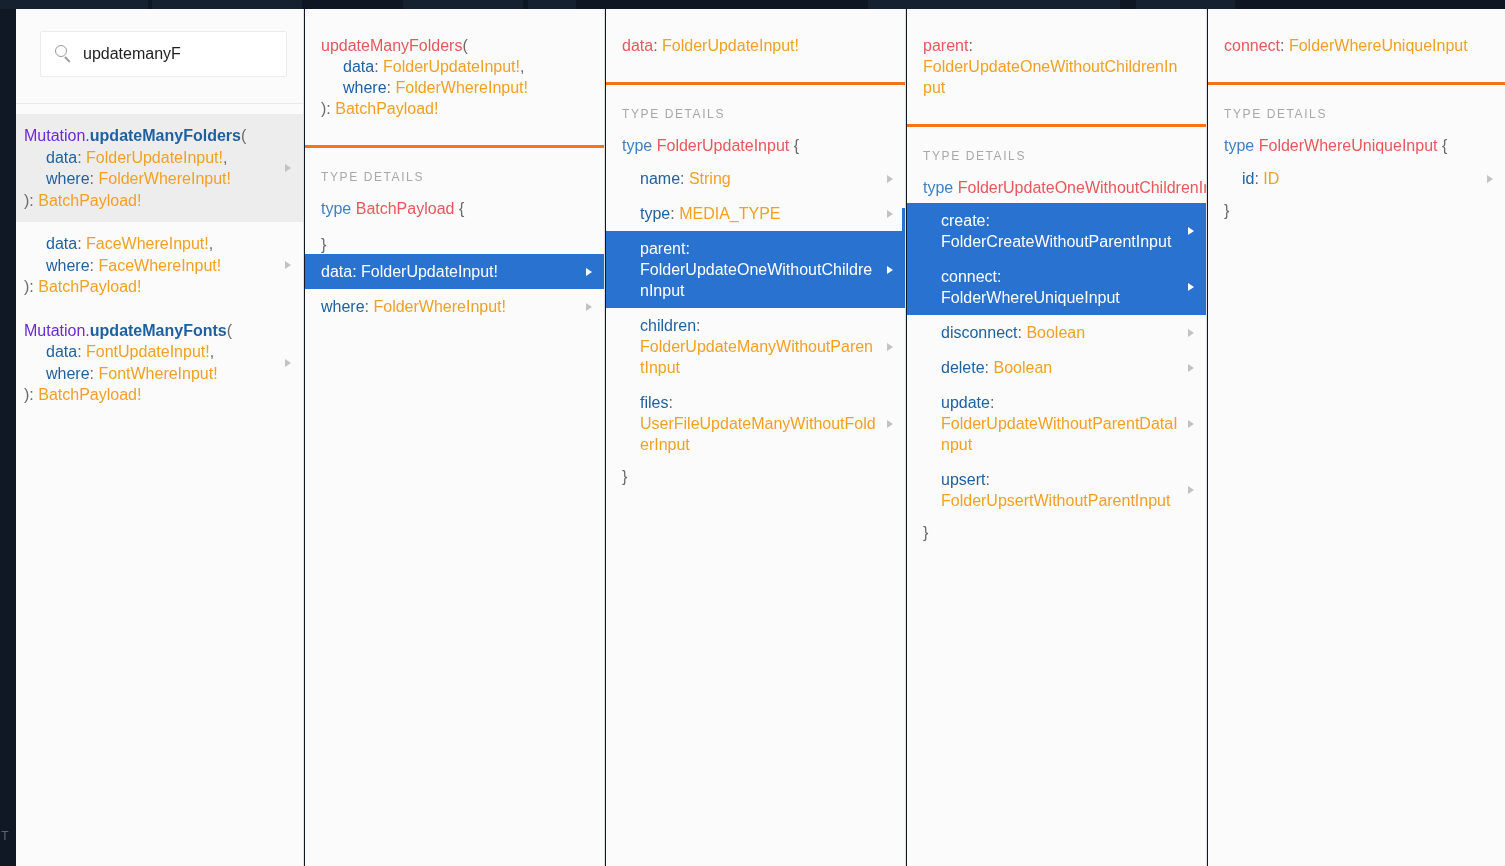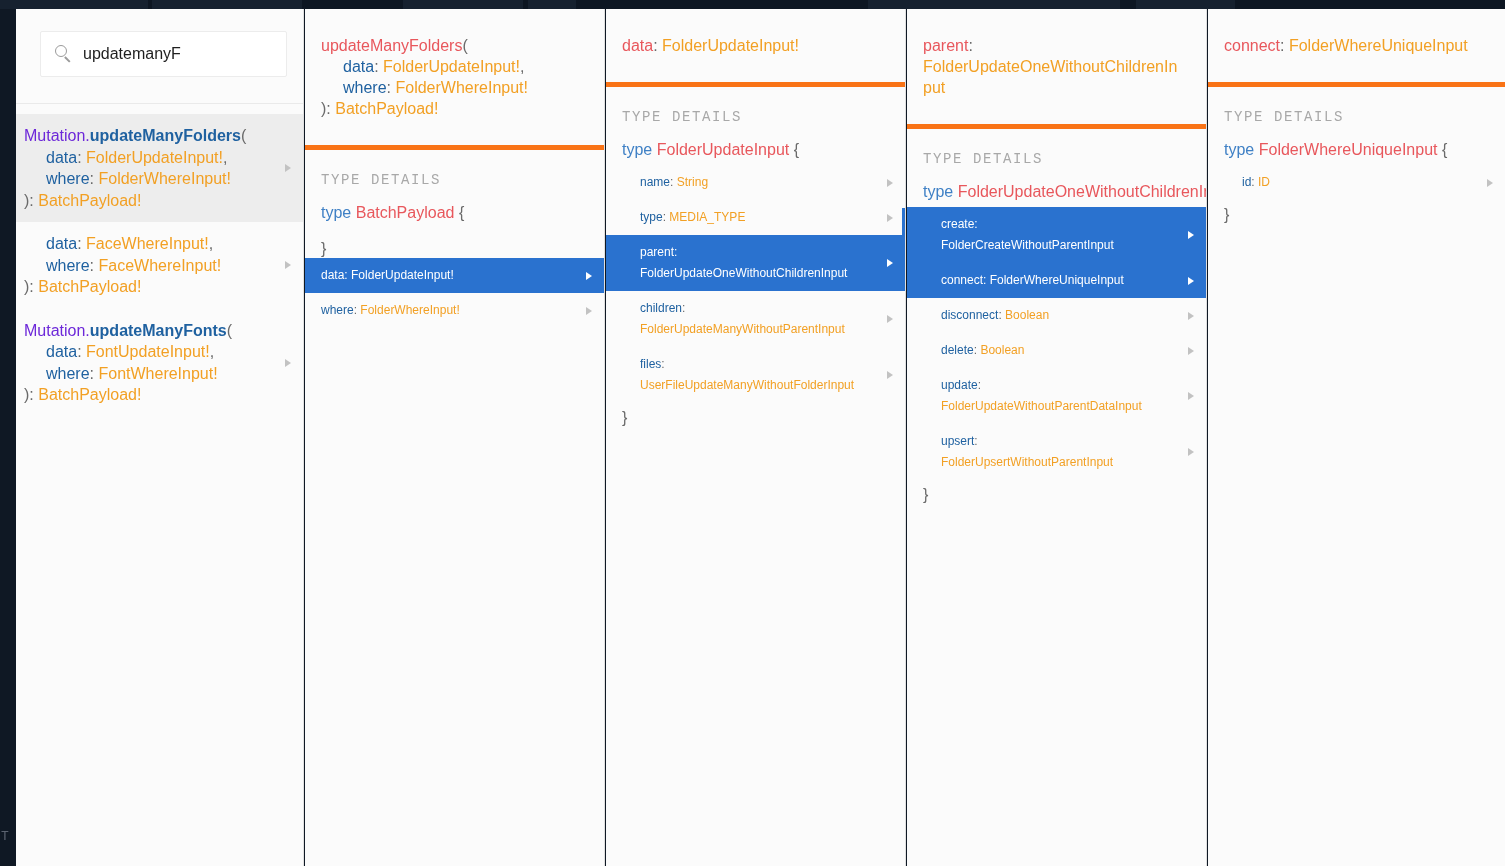--- a/index.html
+++ b/index.html
@@ -171,49 +171,48 @@
     border-left: 6px solid #c2c2c2;
     border-top: 4px solid transparent;
     border-bottom: 4px solid transparent;
   }
   .row-hl > .caret { border-left-color: #ffffff; }
 
   
   .detail-head {
     padding: 26px 20px 26px 16px;
     background: #fbfbfb;
-    border-bottom: 5px solid #f97316;
+    border-bottom: 3px solid #f97316;
     font-size: 16px;
     line-height: 21px;
     word-break: break-word;
   }
   .detail-head .codeline { white-space: nowrap; }
   .detail-head .codeline.ind { padding-left: 22px; }
 
   .detail-body { padding: 22px 0 0 0; }
 
   .section-title {
-    font-size: 14px;
+    font-size: 12px;
     letter-spacing: 1.6px;
     color: #a8a8a8;
     padding: 0 16px 16px 16px;
-    font-family: Liberation Mono, monospace;
   }
   .section-title.spaced { padding-top: 18px; }
 
   .typeline {
     font-size: 16px;
     padding: 0 16px 6px 16px;
     white-space: nowrap;
   }
   .typeline.clip { overflow: hidden; }
 
   .field-row {
     position: relative;
-    font-size: 12px;
+    font-size: 16px;
     line-height: 21px;
     padding: 7px 28px 7px 34px;
     cursor: pointer;
     word-break: break-word;
   }
   .field-row.flat { padding-left: 16px; }
   .field-row.nowrapclip { white-space: nowrap; overflow: hidden; }
   .row-hl { background: #2a72cf; }
   .row-hl .t-arg, .row-hl .t-field, .row-hl .t-type,
   .row-hl .t-typered, .row-hl .t-punc { color: #ffffff; }

